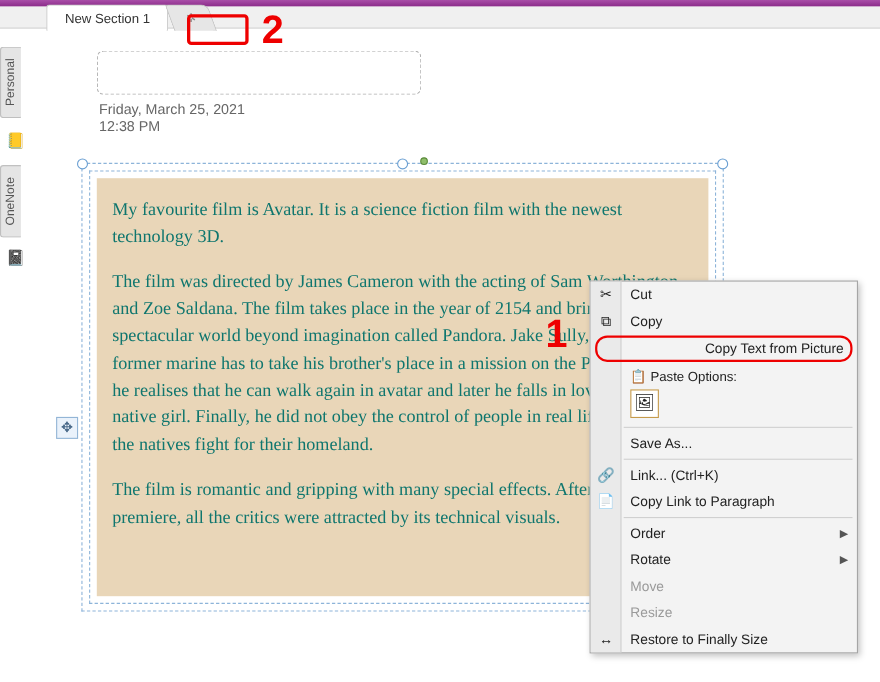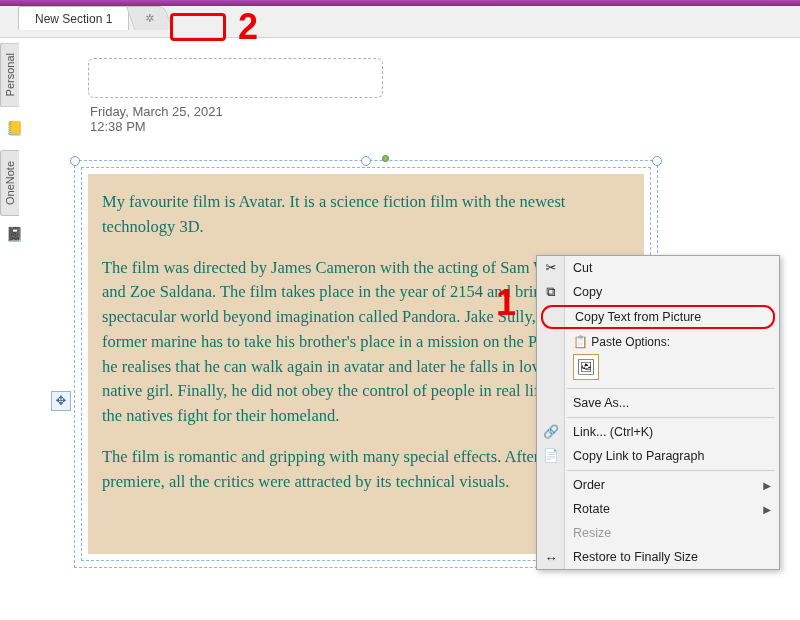--- a/index.html
+++ b/index.html
@@ -9,26 +9,26 @@
   width: 800px;
   height: 620px;
   overflow: hidden;
   position: relative;
 }
 .top-strip {
   height: 6px;
   background: linear-gradient(#a94ea8, #8a2b89);
 }
 .tab-area {
-  height: 32px;
+  height: 20px;
   background: #f0f0f0;
   border-bottom: 1px solid #d3d3d3;
   display: flex;
-  align-items: flex-start;
-  padding-left: 18px;
+  align-items: center;
+  padding-left: 42px;
   position: relative;
 }
 .tab {
   background: #fff;
   border: 1px solid #c5c5c5;
   border-bottom: none;
   padding: 5px 16px 4px 16px;
   font-size: 12px;
   color: #333;
   border-top-left-radius: 3px;
@@ -207,20 +207,21 @@
   background: #fff;
   text-align: center;
   line-height: 24px;
   font-size: 15px;
 }
 .highlight-item {
   border: 2px solid #ee0000;
   border-radius: 11px;
   margin: 1px 4px;
   padding: 3px 6px 3px 32px;
+  justify-content: flex-end;
 }
 .annotation {
   position: absolute;
   color: #ee0000;
   font-family: Arial, sans-serif;
   font-weight: bold;
   font-size: 36px;
   z-index: 60;
 }
 .anno-1 { top: 282px; left: 496px; }
@@ -310,20 +311,23 @@
   <div class="menu-sep"></div>
   <div class="menu-item">
     <span>Order</span>
     <span class="arrow">▶</span>
   </div>
   <div class="menu-item">
     <span>Rotate</span>
     <span class="arrow">▶</span>
   </div>
   <div class="menu-item disabled">
+    <span>Move</span>
+  </div>
+  <div class="menu-item disabled">
     <span>Resize</span>
   </div>
   <div class="menu-item">
     <span class="mi-icon">↔</span>
     <span>Restore to Finally Size</span>
   </div>
 </div>
 
 <div class="annotation anno-1">1</div>
 <div class="annotation anno-2">2</div>

